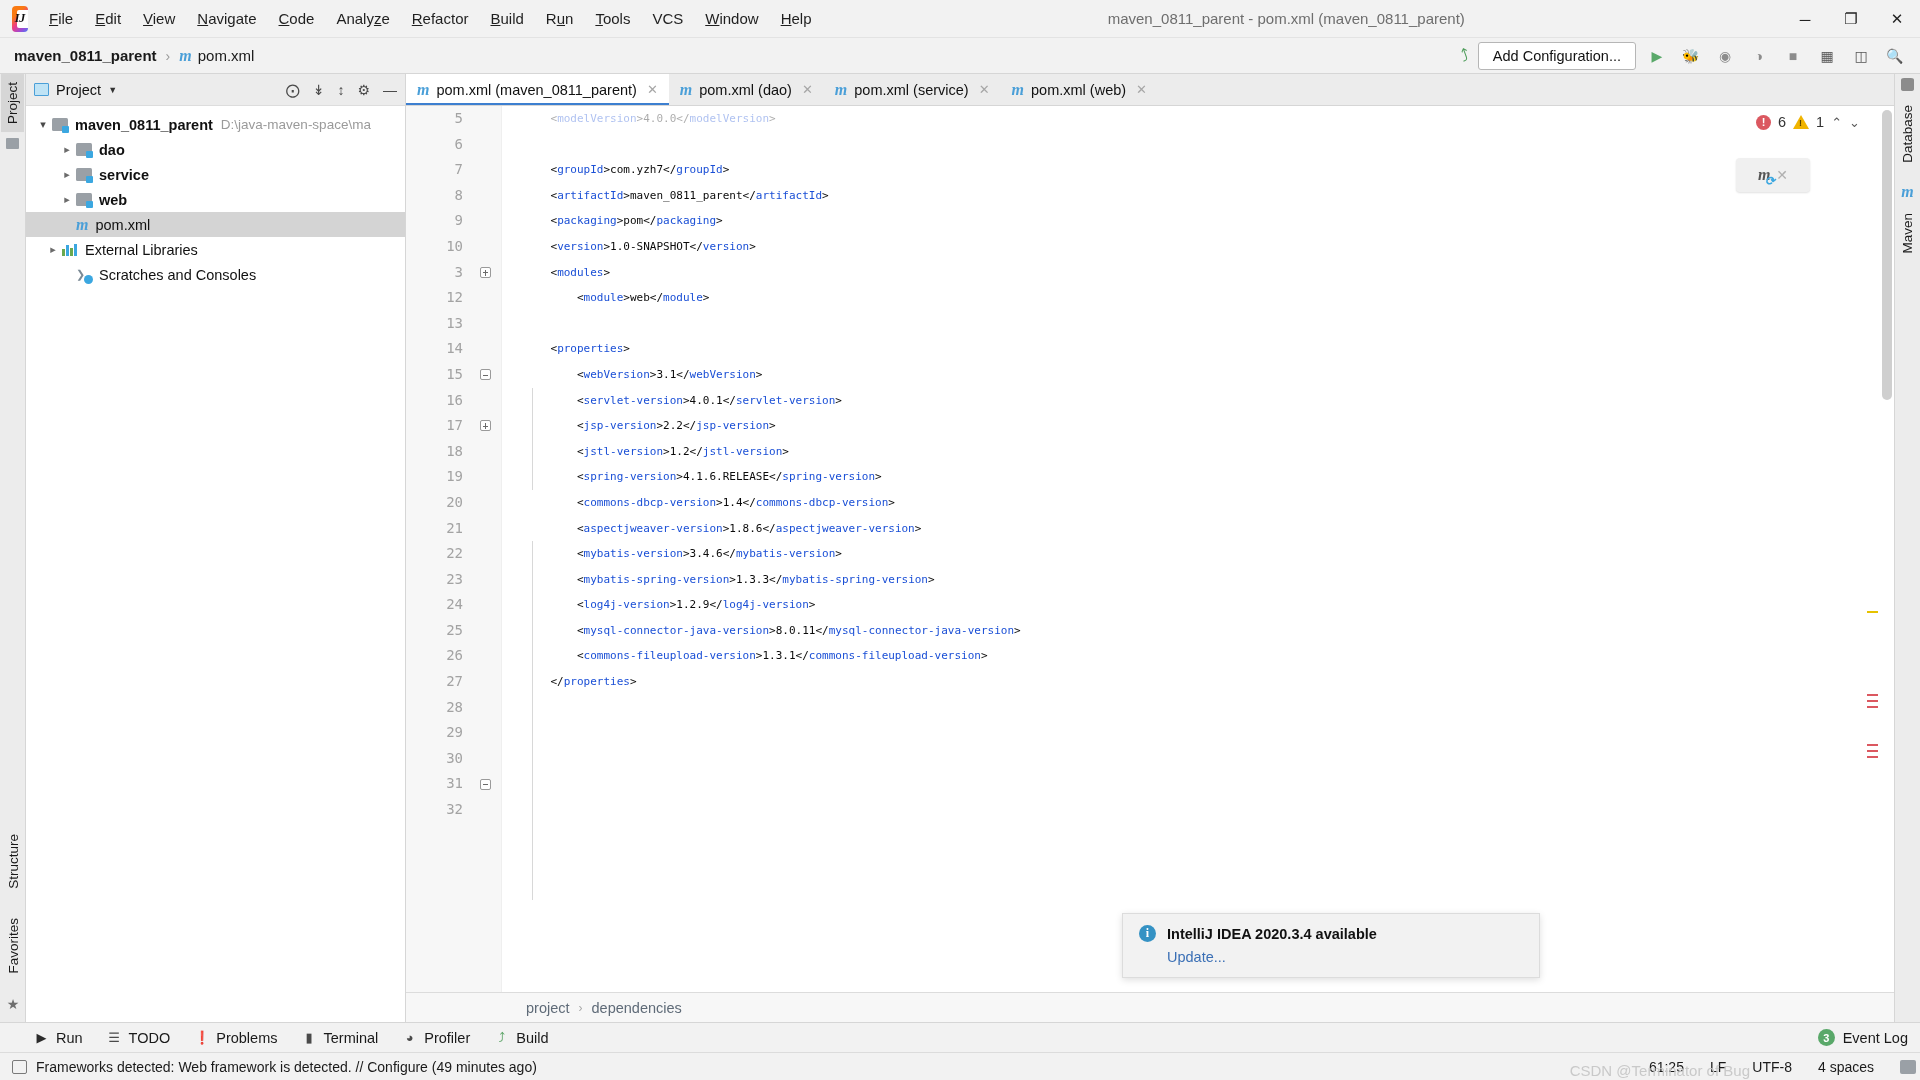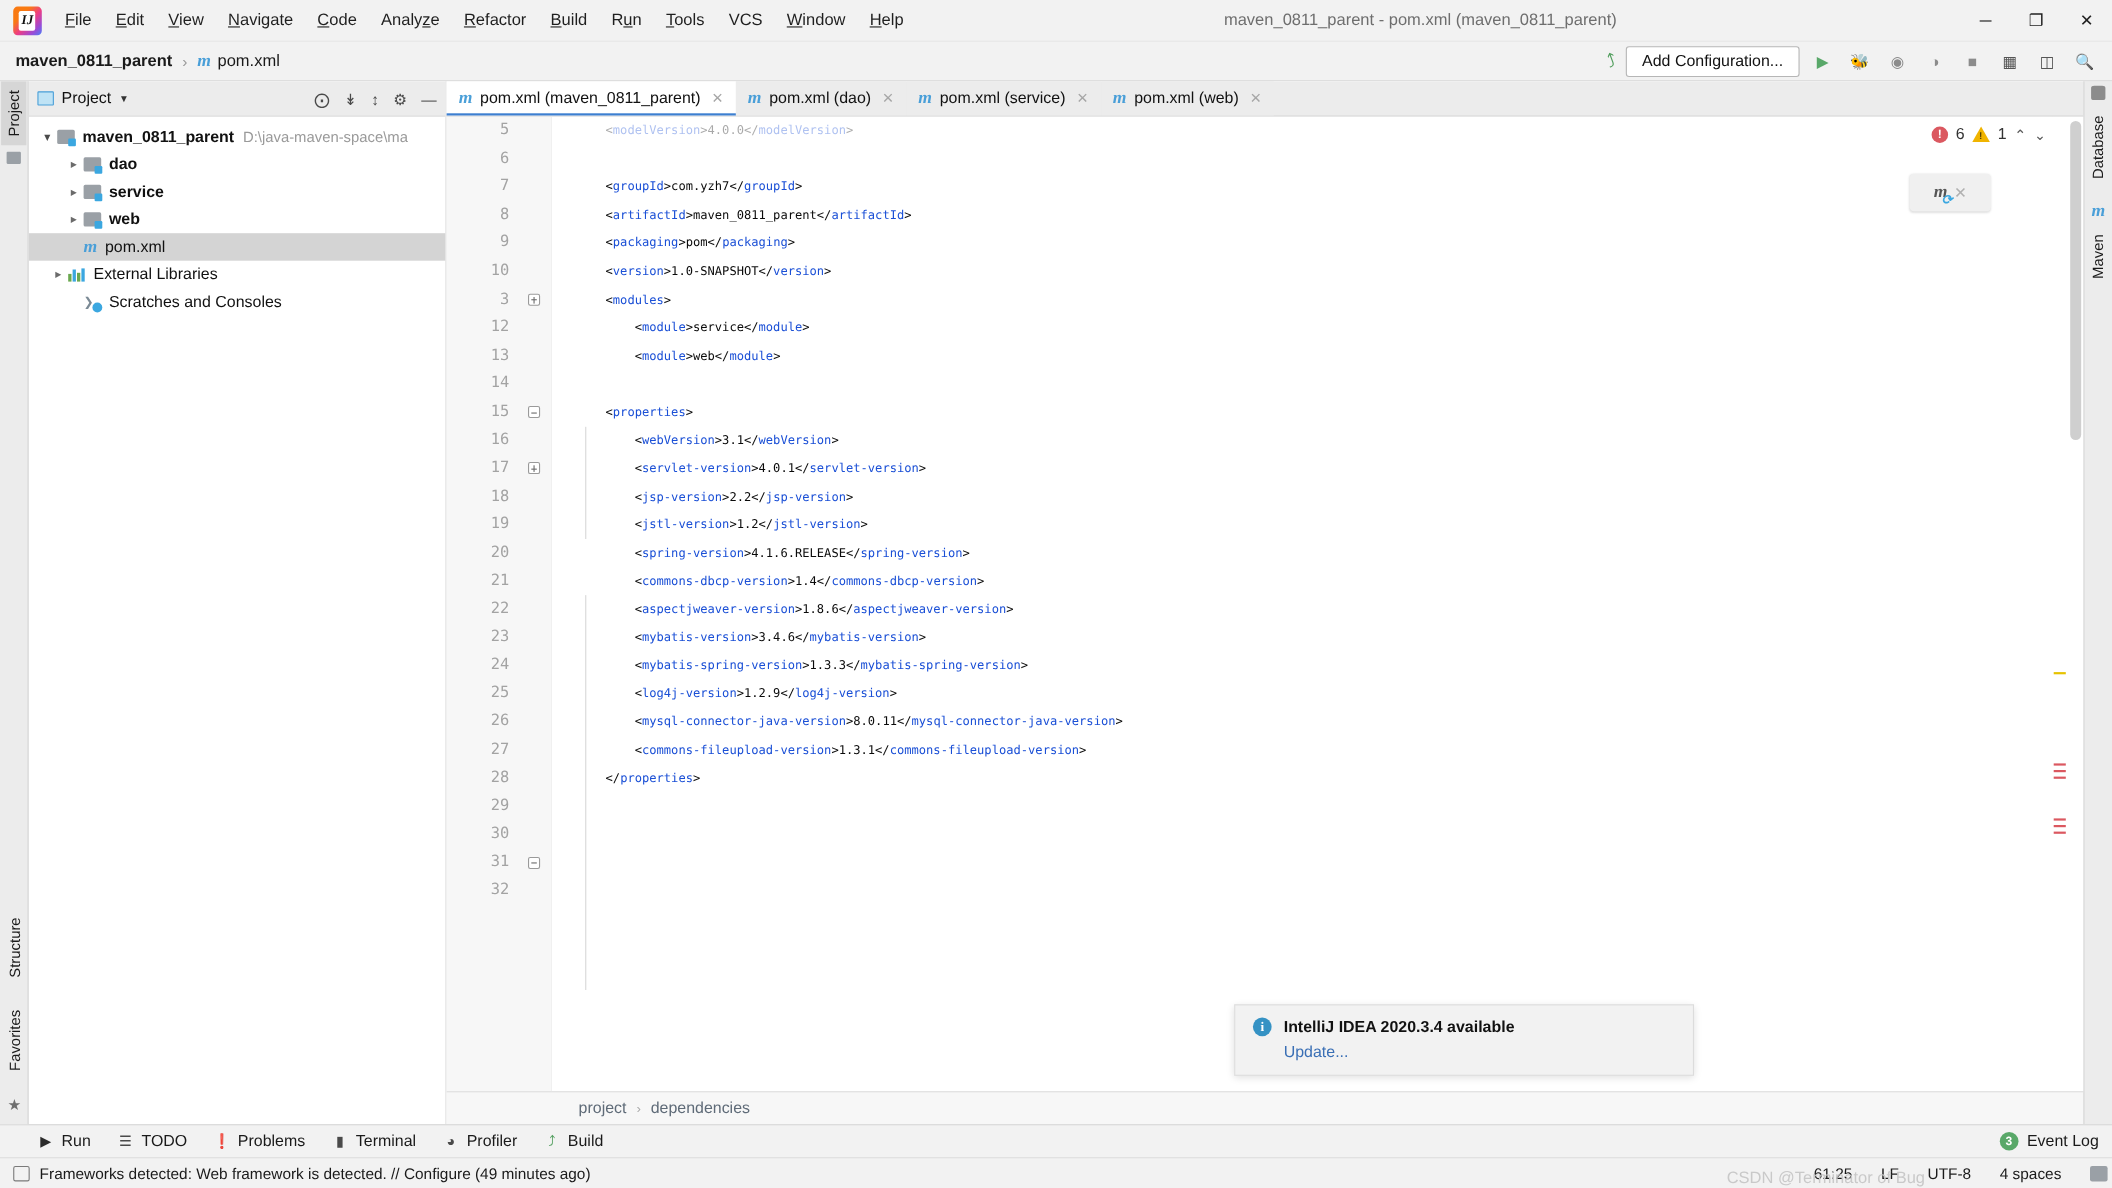--- a/index.html
+++ b/index.html
@@ -10,21 +10,21 @@
     overflow: hidden;
   }
   .app { width: 1920px; height: 1080px; display: flex; flex-direction: column; position: relative; }
 
   
   .titlebar {
     height: 38px; background: #f2f2f2; display: flex; align-items: center;
     border-bottom: 1px solid #e3e3e3; flex: none;
   }
   .app-logo {
-    width: 26px; height: 26px; margin: 0 10px 0 12px; flex: none; position: relative;
+    width: 16px; height: 26px; margin: 0 10px 0 12px; flex: none; position: relative;
     border-radius: 4px; overflow: hidden;
     background: linear-gradient(135deg,#f97a12 0%, #f97a12 30%, #ed3d85 55%, #9b4bd6 80%, #4b7ef7 100%);
     font-style: italic;
   }
   .app-logo::after {
     content: ""; position: absolute; left: 5px; top: 4px; width: 15px; height: 18px;
     background: #fff; border-radius: 2px;
   }
   .app-logo .ij {
     position: absolute; left: 0; top: 0; width: 100%; height: 100%;
@@ -446,21 +446,20 @@
             <div class="gline">32</div>
           </div>
         <div class="code" id="code">
             <div class="cline" style="opacity: 0.35;"><span>    </span><span class="br">&lt;</span><span class="tg">modelVersion</span><span class="br">&gt;4.0.0&lt;/</span><span class="tg">modelVersion</span><span class="br">&gt;</span></div>
             <div class="cline">&nbsp;</div>
             <div class="cline"><span>    </span><span class="br">&lt;</span><span class="tg">groupId</span><span class="br">&gt;com.yzh7&lt;/</span><span class="tg">groupId</span><span class="br">&gt;</span></div>
             <div class="cline"><span>    </span><span class="br">&lt;</span><span class="tg">artifactId</span><span class="br">&gt;maven_0811_parent&lt;/</span><span class="tg">artifactId</span><span class="br">&gt;</span></div>
             <div class="cline"><span>    </span><span class="br">&lt;</span><span class="tg">packaging</span><span class="br">&gt;pom&lt;/</span><span class="tg">packaging</span><span class="br">&gt;</span></div>
             <div class="cline"><span>    </span><span class="br">&lt;</span><span class="tg">version</span><span class="br">&gt;1.0-SNAPSHOT&lt;/</span><span class="tg">version</span><span class="br">&gt;</span></div>
             <div class="cline"><span>    </span><span class="br">&lt;</span><span class="tg">modules</span><span class="br">&gt;</span></div>
-            <div class="cline"><span>        </span><span class="br">&lt;</span><span class="tg">module</span><span class="br">&gt;service&lt;/</span><span class="tg">module</span><span class="br">&gt;</span></div>
             <div class="cline"><span>        </span><span class="br">&lt;</span><span class="tg">module</span><span class="br">&gt;web&lt;/</span><span class="tg">module</span><span class="br">&gt;</span></div>
             <div class="cline">&nbsp;</div>
             <div class="cline"><span>    </span><span class="br">&lt;</span><span class="tg">properties</span><span class="br">&gt;</span></div>
             <div class="cline"><span>        </span><span class="br">&lt;</span><span class="tg">webVersion</span><span class="br">&gt;3.1&lt;/</span><span class="tg">webVersion</span><span class="br">&gt;</span></div>
             <div class="cline"><span>        </span><span class="br">&lt;</span><span class="tg">servlet-version</span><span class="br">&gt;4.0.1&lt;/</span><span class="tg">servlet-version</span><span class="br">&gt;</span></div>
             <div class="cline"><span>        </span><span class="br">&lt;</span><span class="tg">jsp-version</span><span class="br">&gt;2.2&lt;/</span><span class="tg">jsp-version</span><span class="br">&gt;</span></div>
             <div class="cline"><span>        </span><span class="br">&lt;</span><span class="tg">jstl-version</span><span class="br">&gt;1.2&lt;/</span><span class="tg">jstl-version</span><span class="br">&gt;</span></div>
             <div class="cline"><span>        </span><span class="br">&lt;</span><span class="tg">spring-version</span><span class="br">&gt;4.1.6.RELEASE&lt;/</span><span class="tg">spring-version</span><span class="br">&gt;</span></div>
             <div class="cline"><span>        </span><span class="br">&lt;</span><span class="tg">commons-dbcp-version</span><span class="br">&gt;1.4&lt;/</span><span class="tg">commons-dbcp-version</span><span class="br">&gt;</span></div>
             <div class="cline"><span>        </span><span class="br">&lt;</span><span class="tg">aspectjweaver-version</span><span class="br">&gt;1.8.6&lt;/</span><span class="tg">aspectjweaver-version</span><span class="br">&gt;</span></div>

